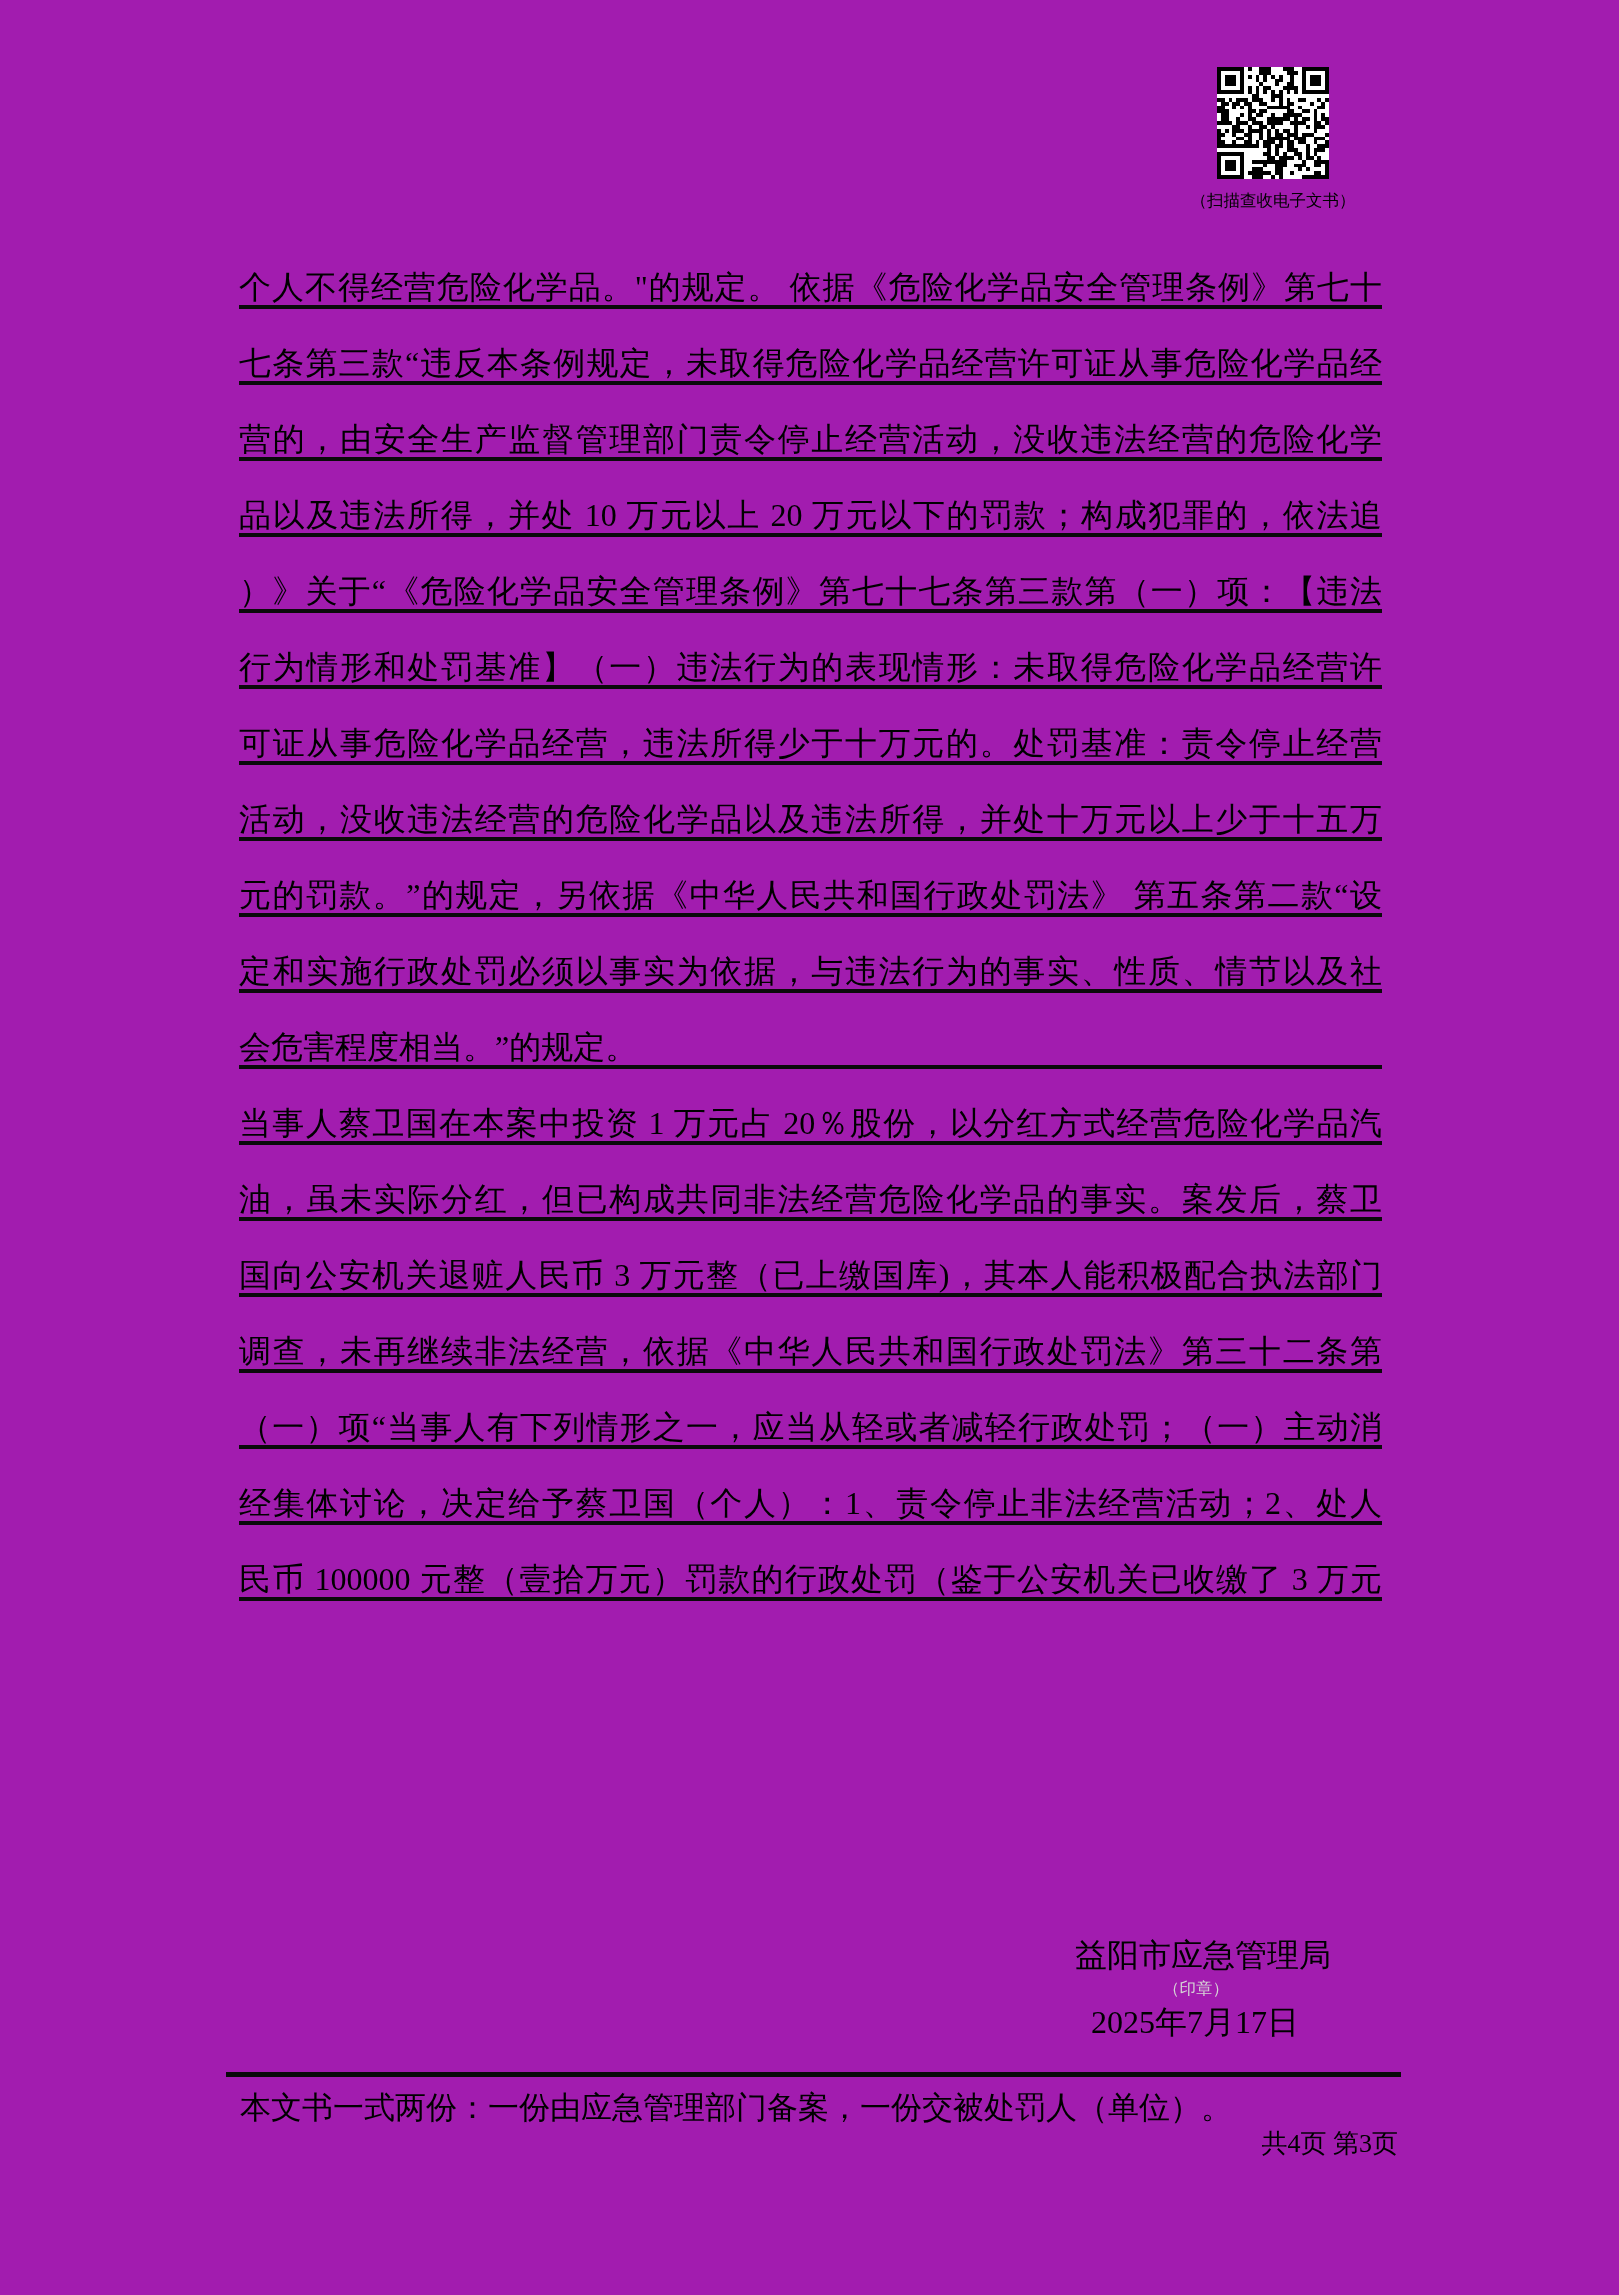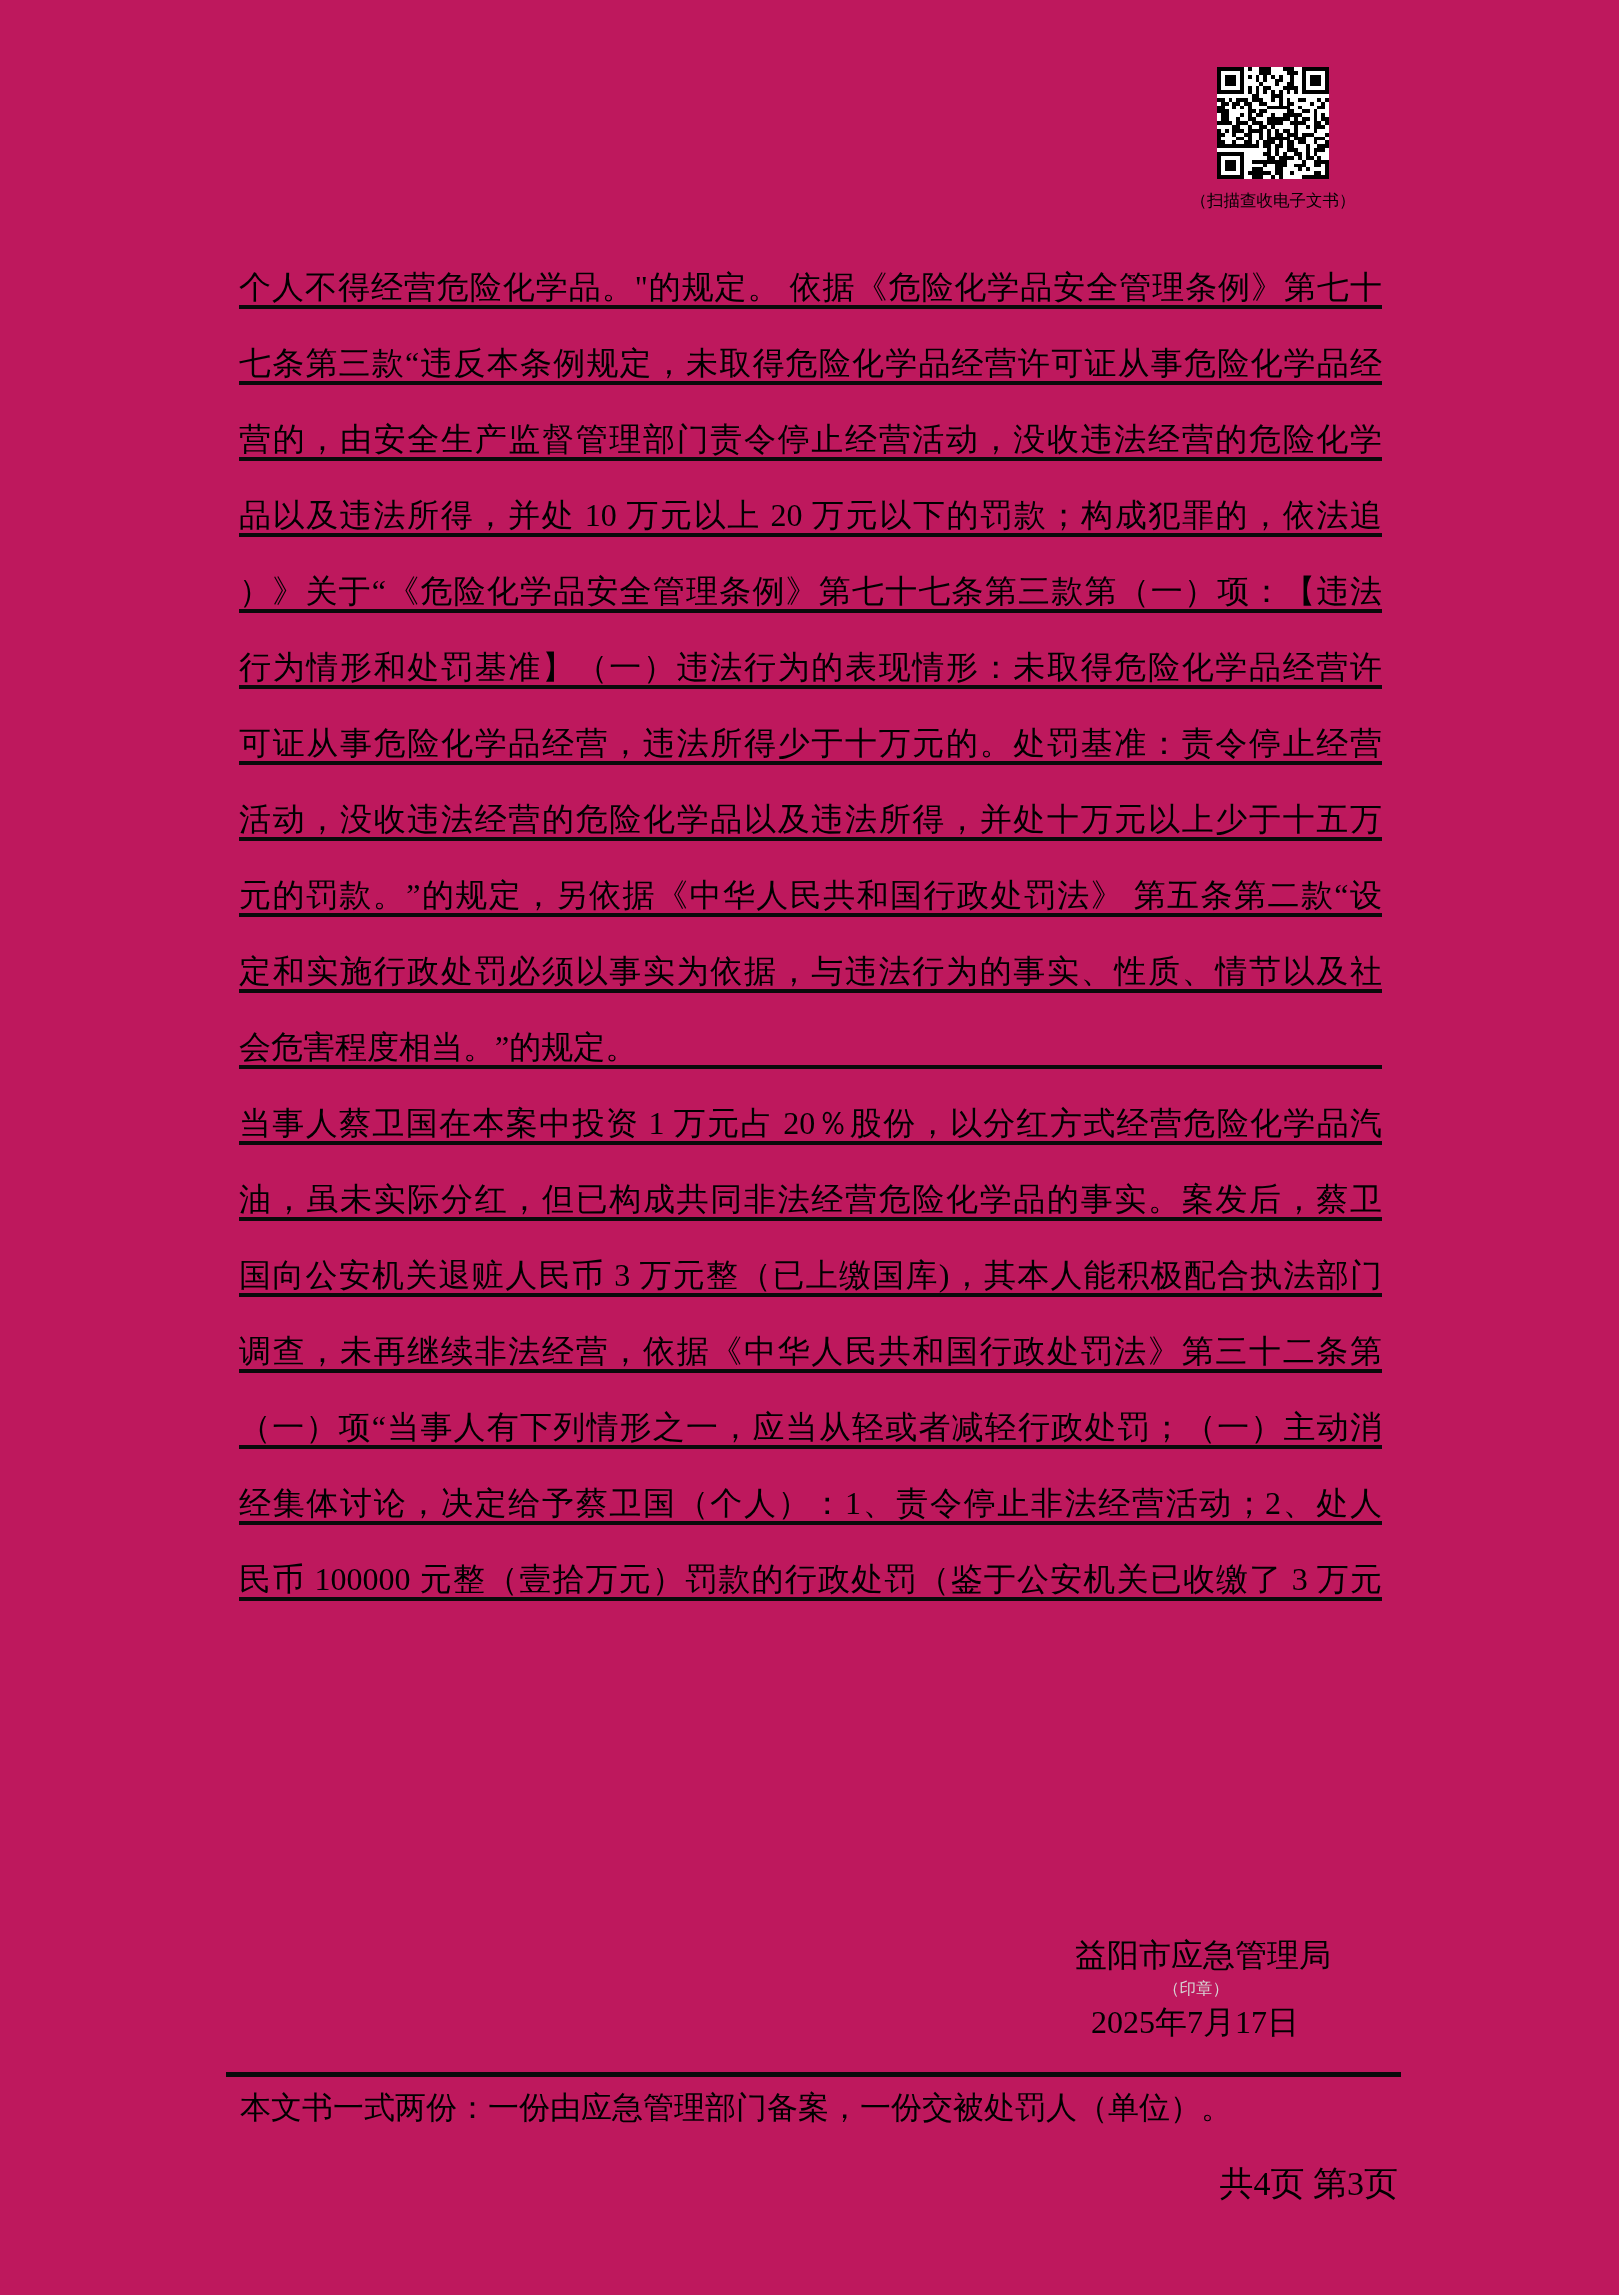--- a/index.html
+++ b/index.html
@@ -4,21 +4,21 @@
 <style>
   html, body {
     margin: 0;
     padding: 0;
     background: #ffffff;
   }
   .page {
     position: relative;
     width: 1620px;
     height: 2295px;
-    background: #be185d;
+    background: #a21caf;
     font-family: "Liberation Serif", "DejaVu Serif", serif;
     color: #000000;
     overflow: hidden;
   }
 
   
   .qr {
     position: absolute;
     left: 1217px;
     top: 67px;
@@ -111,24 +111,23 @@
     font-size: 31px;
     line-height: 37px;
     white-space: nowrap;
   }
   .page-indicator {
     position: absolute;
     left: 240px;
     top: 2126px;
     width: 1158px;
     text-align: right;
-    font-size: 34px;
+    font-size: 26px;
     line-height: 36px;
     white-space: nowrap;
-    margin-top: 40px;
   }
 </style>
 </head>
 <body>
 
 <div class="page">
 
   <div class="qr">
     <svg id="qr-svg" viewBox="0 0 29 29" shape-rendering="crispEdges" xmlns="http://www.w3.org/2000/svg">
         <rect x="0" y="0" width="29" height="29" fill="#ffffff"></rect>

